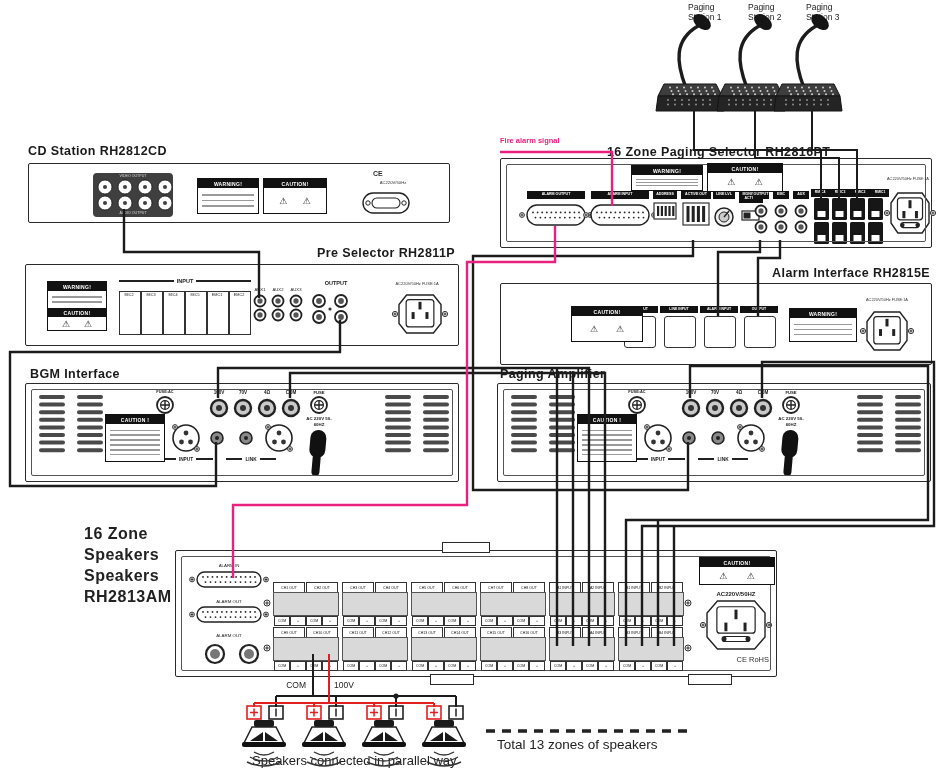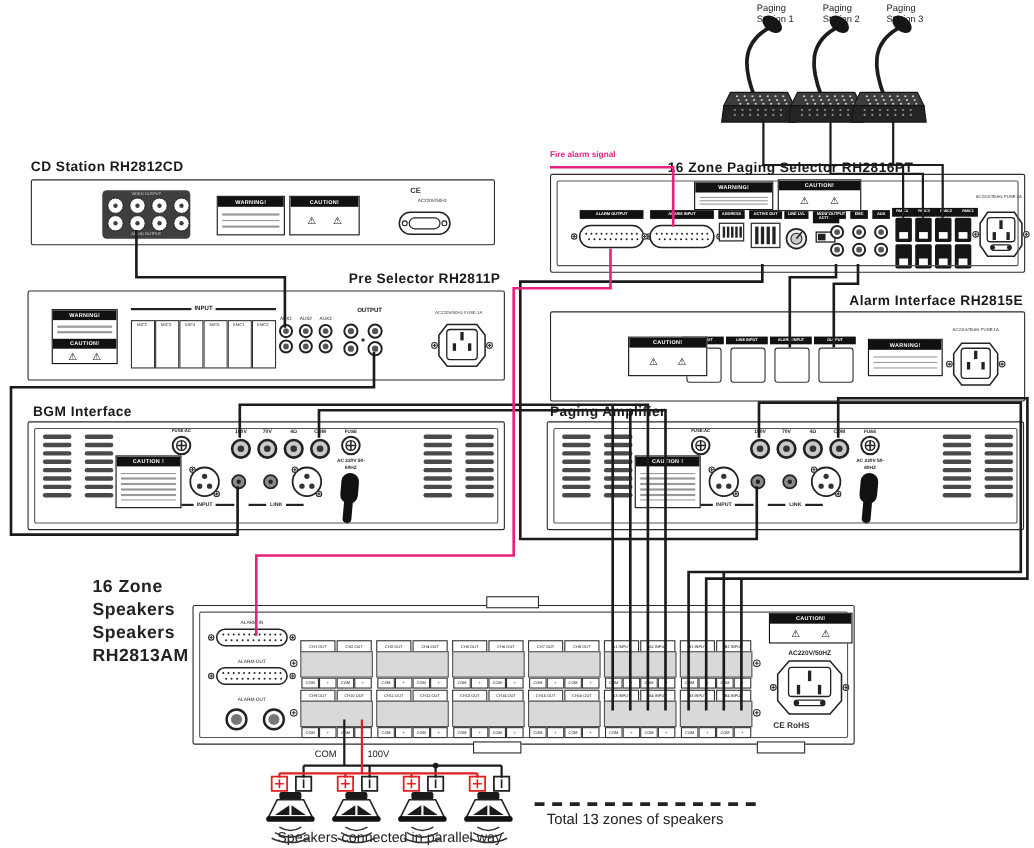--- a/index.html
+++ b/index.html
@@ -816,21 +816,21 @@
       <div class=" lblbox" style="position: absolute; left: 475px; top: 110px; width: 14px; height: 8px; font-size: 3.5px;">COM</div>
       <div class=" lblbox" style="position: absolute; left: 491px; top: 110px; width: 14px; height: 8px; font-size: 3.5px;">+</div>
       <div class=" wblock" style="position: absolute; left: 523px; top: 6px; width: 74px; height: 26px;">
         <div class="hdr">CAUTION!</div>
         <div class="tris">
           <span>⚠</span>
           <span>⚠</span>
         </div>
       </div>
       <div style="position: absolute; left: 523px; top: 40px; width: 74px; font-size: 6px; font-weight: bold; text-align: center; color: rgb(34, 34, 34);">AC220V/50HZ</div>
-      <div style="position: absolute; left: 527px; top: 104px; width: 66px; font-size: 7.5px; font-weight: bold; text-align: left; color: rgb(51, 51, 51);">CE RoHS</div>
+      <div style="position: absolute; left: 527px; top: 104px; width: 66px; font-size: 7.5px; font-weight: normal; text-align: right; color: rgb(51, 51, 51);">CE RoHS</div>
     </div>
 
   <div class="abs" style="left:442px;top:542px;width:46px;height:9px;border:1.5px solid #2a2a2a;background:#fff;"></div>
   <div class="abs" style="left:430px;top:674px;width:42px;height:9px;border:1.5px solid #2a2a2a;background:#fff;"></div>
   <div class="abs" style="left:688px;top:674px;width:42px;height:9px;border:1.5px solid #2a2a2a;background:#fff;"></div>
 
   <div class="title" style="left:28px;top:144px;">CD Station RH2812CD</div>
   <div class="title" style="left:255px;top:246px;width:200px;text-align:right;">Pre Selector RH2811P</div>
   <div class="title" style="left:30px;top:367px;">BGM Interface</div>
   <div class="title" style="left:607px;top:145px;">16 Zone Paging Selector RH2816PT</div>

